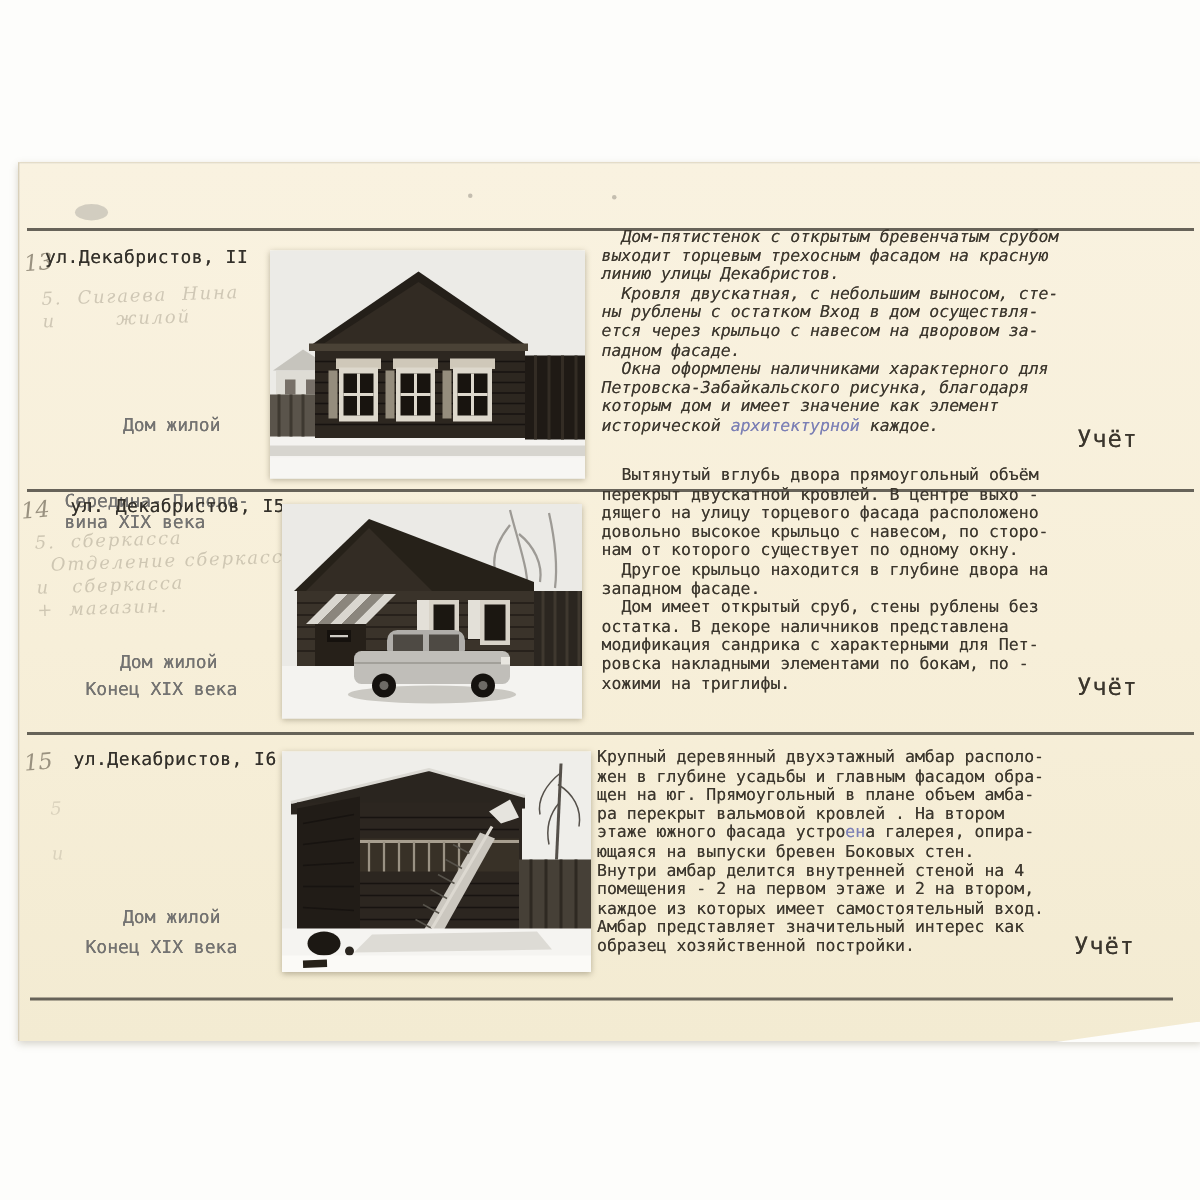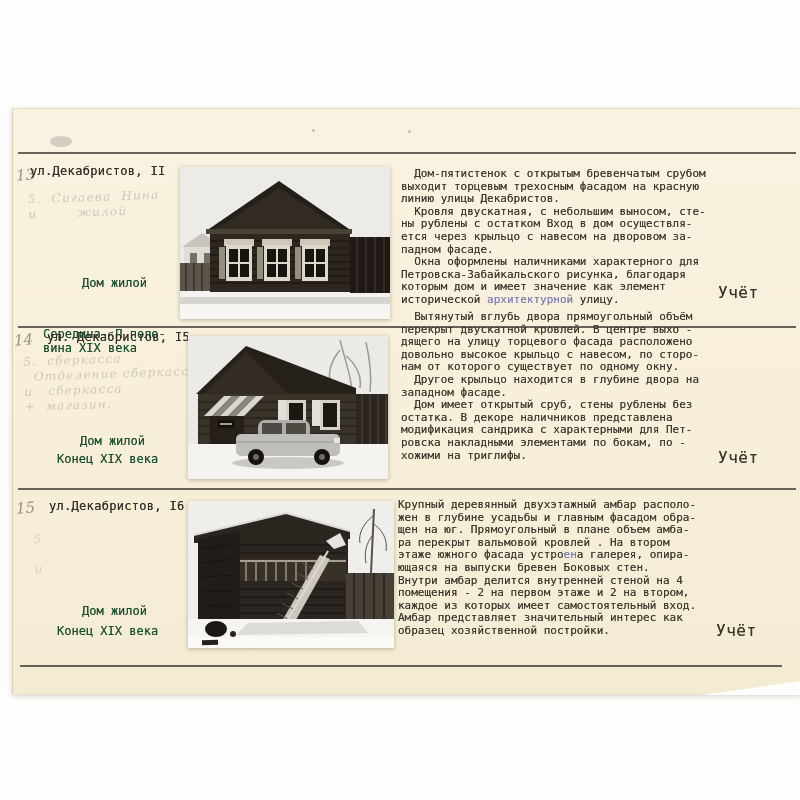--- a/index.html
+++ b/index.html
@@ -7,21 +7,21 @@
         font-family:"DejaVu Sans Mono","Liberation Mono",monospace;}
   .card{position:absolute;left:12px;top:108px;width:788px;height:585px;
         background:linear-gradient(180deg,#f9f2e0 0%,#f7efd9 55%,#f3ebd2 100%);
         border-left:1px solid #d9d0ba;border-top:1px solid #e4dcc8;
         box-shadow:0 2px 5px rgba(115,105,80,.28);}
   .fold{position:absolute;left:702px;top:681px;width:98px;height:14px;background:#fdfdfb;
         clip-path:polygon(0 100%,100% 0,100% 100%);}
   .rule{position:absolute;left:18px;width:778px;height:2px;background:#57534a;opacity:.9;}
   .addr{position:absolute;font-size:12px;letter-spacing:.3px;color:#33302a;
         text-shadow:0 0 .4px rgba(51,48,42,.8);white-space:pre;}
-  .lbl{position:absolute;font-size:12px;color:#14532d;white-space:pre-wrap;
+  .lbl{position:absolute;font-size:12px;color:#737373;white-space:pre-wrap;
        text-shadow:0 0 .4px rgba(54,50,43,.7);}
   .desc{position:absolute;width:318px;font-size:11px;line-height:12.6px;color:#3b362d;
         white-space:pre-wrap;text-shadow:0 0 .4px rgba(59,54,45,.65);}
   .desc .blue{color:#7b7fb5;text-shadow:0 0 .4px rgba(123,127,181,.7);text-align:right;}
   .status{position:absolute;font-size:16px;letter-spacing:.5px;color:#3b362d;
           text-shadow:0 0 .4px rgba(59,54,45,.7);}
   .pencil{position:absolute;font-family:"DejaVu Serif","Liberation Serif",serif;
           font-style:italic;color:#8d8574;}
   .num{font-size:15px;opacity:.88;transform:rotate(-5deg);}
   .notes{font-size:12px;line-height:15px;opacity:.38;letter-spacing:1.2px;
@@ -111,31 +111,31 @@
         <g stroke="#332c24" stroke-width="2">
           <line x1="177" y1="70" x2="177" y2="126"></line>
             <line x1="186" y1="70" x2="186" y2="126"></line>
           <line x1="195" y1="70" x2="195" y2="126"></line>
             <line x1="204" y1="70" x2="204" y2="126"></line>
         </g>
         <rect y="138" width="210" height="14" fill="#f7f6f3"></rect>
       </svg>
     </div>
 
-    <div class="desc" style="left:401px;top:168px;"><span>  Дом-пятистенок с открытым бревенчатым срубом
+    <div class="desc" style="left:401px;top:152px;font-style:italic;"><span>  Дом-пятистенок с открытым бревенчатым срубом
 выходит торцевым трехосным фасадом на красную
 линию улицы Декабристов.
   Кровля двускатная, с небольшим выносом, сте-
 ны рублены с остатком Вход в дом осуществля-
 ется через крыльцо с навесом на дворовом за-
 падном фасаде.
   Окна оформлены наличниками характерного для
 Петровска-Забайкальского рисунка, благодаря
 которым дом и имеет значение как элемент
-исторической </span><span class="blue">архитектурной</span><span> улицу.</span></div>
+исторической </span><span class="blue">архитектурной</span><span> каждое.</span></div>
     <div class="status" style="left:718px;top:283px;">Учёт</div>
   </section>
 
   <section>
     <div class="pencil num" style="left:14px;top:331px;">14</div>
     <div class="addr" style="left:47px;top:330px;text-align:center;">ул. Декабристов, I5</div>
     <div class="pencil notes" style="left:24px;top:352px;">5.  сберкасса
   Отделение сберкасс
 и   сберкасса
 +  магазин.</div>

